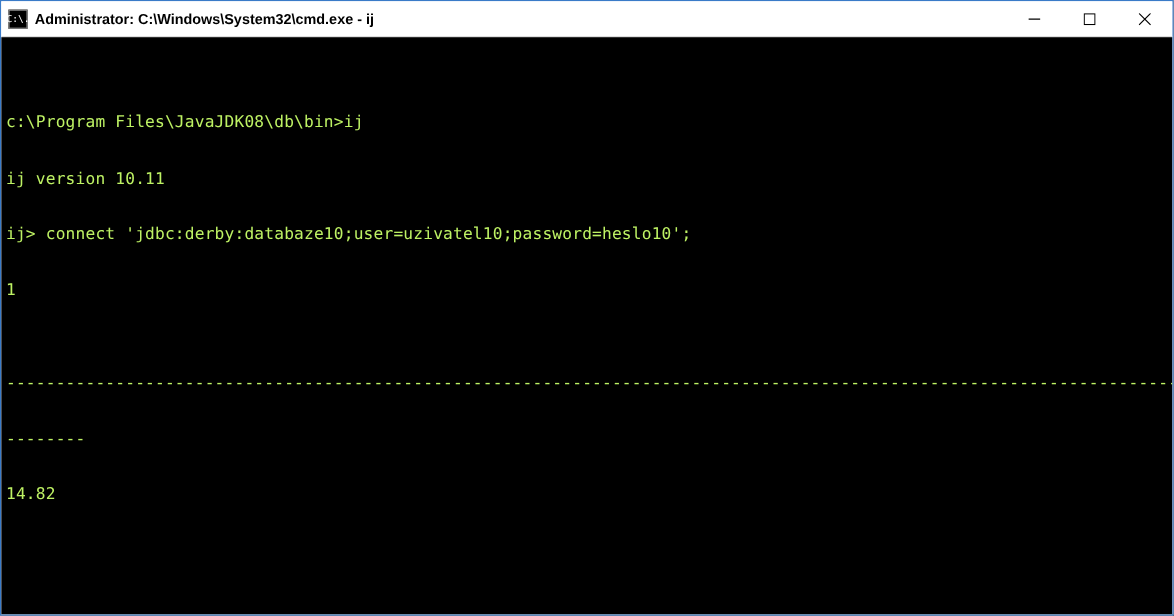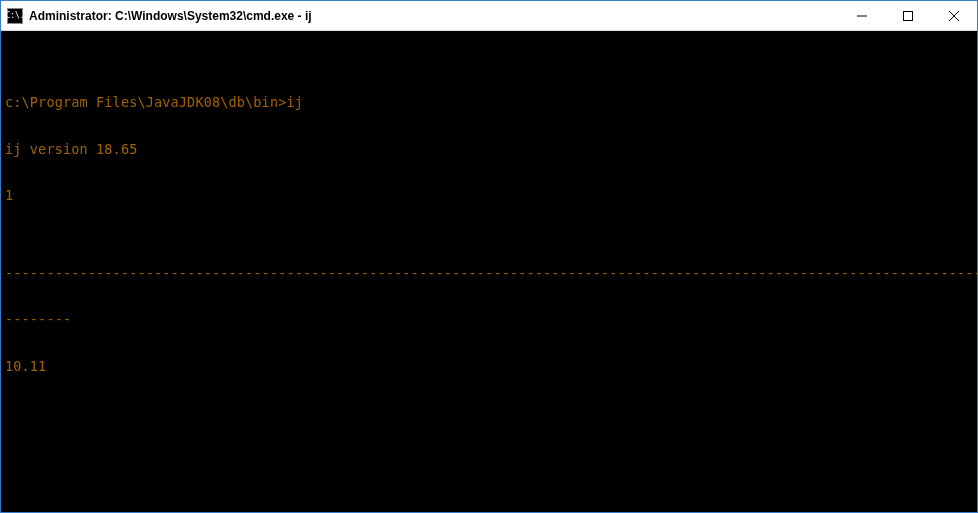--- a/index.html
+++ b/index.html
@@ -49,21 +49,21 @@
       height: 100%;
       display: flex;
       align-items: center;
       justify-content: center;
       font-size: 10px;
       color: #000;
       cursor: pointer;
     }
     .terminal {
       background: #000;
-      color: #a16207;
+      color: #bef264;
       font-family: Consolas, "Lucida Console", monospace;
       font-size: 13.5px;
       line-height: 15.5px;
       padding: 2px 4px;
       height: calc(100% - 30px);
       overflow: hidden;
       white-space: pre;
       letter-spacing: 0.15px;
     }
     .terminal-line { white-space: pre; }
@@ -90,26 +90,27 @@
           <line x1="0" y1="0" x2="10" y2="10" stroke="#000" stroke-width="1"></line>
           <line x1="10" y1="0" x2="0" y2="10" stroke="#000" stroke-width="1"></line>
         </svg>
     </div>
   </div>
 </div>
 
 <div class="terminal">
   <div class="terminal-line"></div>
   <div class="terminal-line">c:\Program Files\JavaJDK08\db\bin&gt;ij</div>
-  <div class="terminal-line">ij version 18.65</div>
+  <div class="terminal-line">ij version 10.11</div>
+  <div class="terminal-line">ij&gt; connect 'jdbc:derby:databaze10;user=uzivatel10;password=heslo10';</div>
   <div class="terminal-line">1</div>
   <div class="terminal-line"></div>
   <div class="terminal-line">--------------------------------------------------------------------------------------------------------------------------------</div>
   <div class="terminal-line">--------</div>
-  <div class="terminal-line">10.11</div>
+  <div class="terminal-line">14.82</div>
   <div class="terminal-line"></div>
   <div class="terminal-line"></div>
   
   
   
   
   
   
   
   

